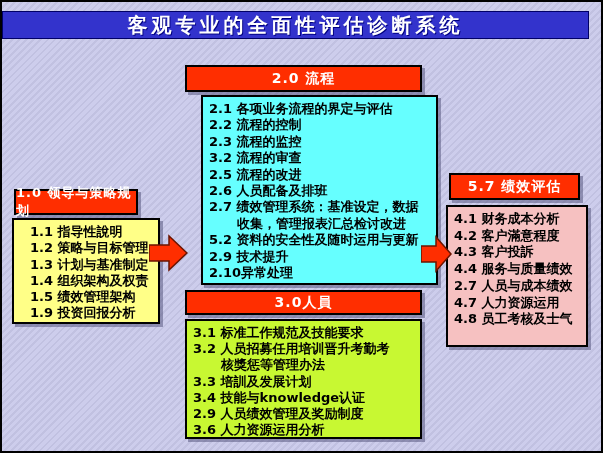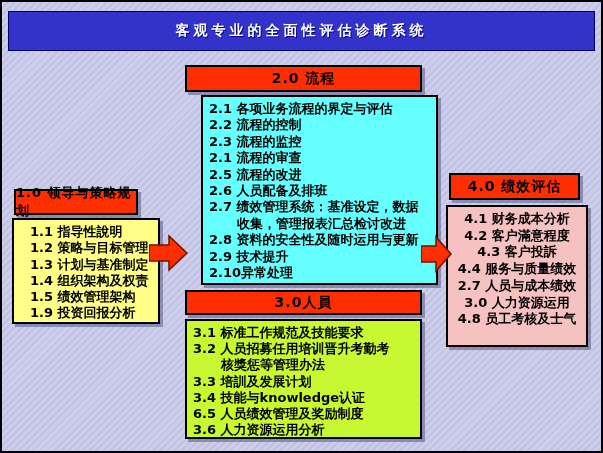--- a/index.html
+++ b/index.html
@@ -4,107 +4,107 @@
 <style>
   html,body{margin:0;padding:0;background:#eee;}
   .page{
     position:relative;width:603px;height:453px;box-sizing:border-box;
     border:2px solid #000;overflow:hidden;
     background:#c7c7e7;
     background-image:repeating-linear-gradient(135deg,#cdcdec 0px,#cdcdec 3px,#c1c1e1 3px,#c1c1e1 5px);
     font-family:"DejaVu Sans","Liberation Sans",sans-serif;font-weight:bold;color:#000;
   }
   .title-bar{
-    position:absolute;left:6px;top:9px;width:587px;height:40px;box-sizing:border-box;
+    position:absolute;left:0;top:9px;width:587px;height:28px;box-sizing:border-box;
     background:#3333cc;border:1px solid #000066;
-    color:#ffffff;font-size:14px;letter-spacing:4px;
+    color:#ffffff;font-size:20px;letter-spacing:4px;
     display:flex;align-items:center;justify-content:center;
     text-shadow:1px 1px 0 #000080;
   }
   .hdr{
     position:absolute;box-sizing:border-box;
     background:#ff2e00;border:2px solid #000;
-    color:#000000;font-size:14px;letter-spacing:1px;
+    color:#ffffff;font-size:14px;letter-spacing:1px;
     display:flex;align-items:center;justify-content:center;
     box-shadow:3px 3px 0 rgba(80,80,120,0.5);
   }
   .box{
     position:absolute;box-sizing:border-box;border:2px solid #000;
     box-shadow:3px 3px 0 rgba(80,80,120,0.5);
     padding:4px 6px 2px 6px;overflow:hidden;
   }
   .item{
     font-size:13px;line-height:16.5px;
     padding-left:28px;text-indent:-28px;
   }
   #hdr2{left:183px;top:63px;width:237px;height:27px;}
   #box2{left:183px;top:93px;width:237px;height:190px;background:#66ffff;margin-left:16px;}
   #box2 .item{line-height:16.4px;}
   #hdr1{left:12px;top:187px;width:124px;height:26px;font-size:13px;}
   #box1{left:10px;top:216px;width:148px;height:106px;background:#ffff87;padding-left:16px;}
   #box1 .item{line-height:16.3px;}
   #hdr4{left:447px;top:171px;width:131px;height:27px;}
   #box4{left:444px;top:203px;width:142px;height:142px;background:#f6c1c1;}
-  #box4 .item{line-height:16.7px;text-align:center;}
+  #box4 .item{line-height:16.7px;}
   #hdr3{left:183px;top:288px;width:237px;height:25px;}
   #box3{left:183px;top:317px;width:237px;height:120px;background:#c8f832;padding-right:19px;}
   #box3 .item{line-height:16.2px;}
   .arrow{position:absolute;}
   #arrowL{left:147px;top:232px;}
   #arrowR{left:419px;top:233px;}
 </style>
 </head>
 <body>
 
 <div class="page">
 
   <div class="title-bar">客观专业的全面性评估诊断系统</div>
 
   <div class="hdr" id="hdr2">2.0 流程</div>
   <div class="box" id="box2">
     <div class="item">2.1 各项业务流程的界定与评估</div>
     <div class="item">2.2 流程的控制</div>
     <div class="item">2.3 流程的监控</div>
-    <div class="item">2.1 流程的审查</div>
+    <div class="item">3.2 流程的审查</div>
     <div class="item">2.5 流程的改进</div>
     <div class="item">2.6 人员配备及排班</div>
     <div class="item">2.7 绩效管理系统：基准设定，数据收集，管理报表汇总检讨改进</div>
-    <div class="item">2.8 资料的安全性及随时运用与更新</div>
+    <div class="item">5.2 资料的安全性及随时运用与更新</div>
     <div class="item">2.9 技术提升</div>
     <div class="item">2.10异常处理</div>
   </div>
 
   <div class="hdr" id="hdr1">1.0 领导与策略规划</div>
   <div class="box" id="box1">
     <div class="item">1.1 指导性說明</div>
     <div class="item">1.2 策略与目标管理</div>
     <div class="item">1.3 计划与基准制定</div>
     <div class="item">1.4 组织架构及权责</div>
     <div class="item">1.5 绩效管理架构</div>
     <div class="item">1.9 投资回报分析</div>
   </div>
 
-  <div class="hdr" id="hdr4">4.0 绩效评估</div>
+  <div class="hdr" id="hdr4">5.7 绩效评估</div>
   <div class="box" id="box4">
     <div class="item">4.1 财务成本分析</div>
     <div class="item">4.2 客户滿意程度</div>
     <div class="item">4.3 客户投訴</div>
     <div class="item">4.4 服务与质量绩效</div>
     <div class="item">2.7 人员与成本绩效</div>
-    <div class="item">3.0 人力资源运用</div>
+    <div class="item">4.7 人力资源运用</div>
     <div class="item">4.8 员工考核及士气</div>
   </div>
 
   <div class="hdr" id="hdr3">3.0人員</div>
   <div class="box" id="box3">
     <div class="item">3.1 标准工作规范及技能要求</div>
     <div class="item">3.2 人员招募任用培训晋升考勤考核獎惩等管理办法</div>
     <div class="item">3.3 培訓及发展计划</div>
     <div class="item">3.4 技能与knowledge认证</div>
-    <div class="item">6.5 人员绩效管理及奖励制度</div>
+    <div class="item">2.9 人员绩效管理及奖励制度</div>
     <div class="item">3.6 人力资源运用分析</div>
   </div>
 
   <svg class="arrow" id="arrowL" width="39" height="38" viewBox="0 0 39 38">
     <polygon points="0,11 20,11 20,2 38,19 20,36 20,27 0,27" fill="#ff2e00" stroke="#6b1400" stroke-width="1.5"></polygon>
   </svg>
   <svg class="arrow" id="arrowR" width="31" height="38" viewBox="0 0 31 38">
     <polygon points="0,11 15,11 15,2 30,19 15,36 15,27 0,27" fill="#ff2e00" stroke="#6b1400" stroke-width="1.5"></polygon>
   </svg>
 

